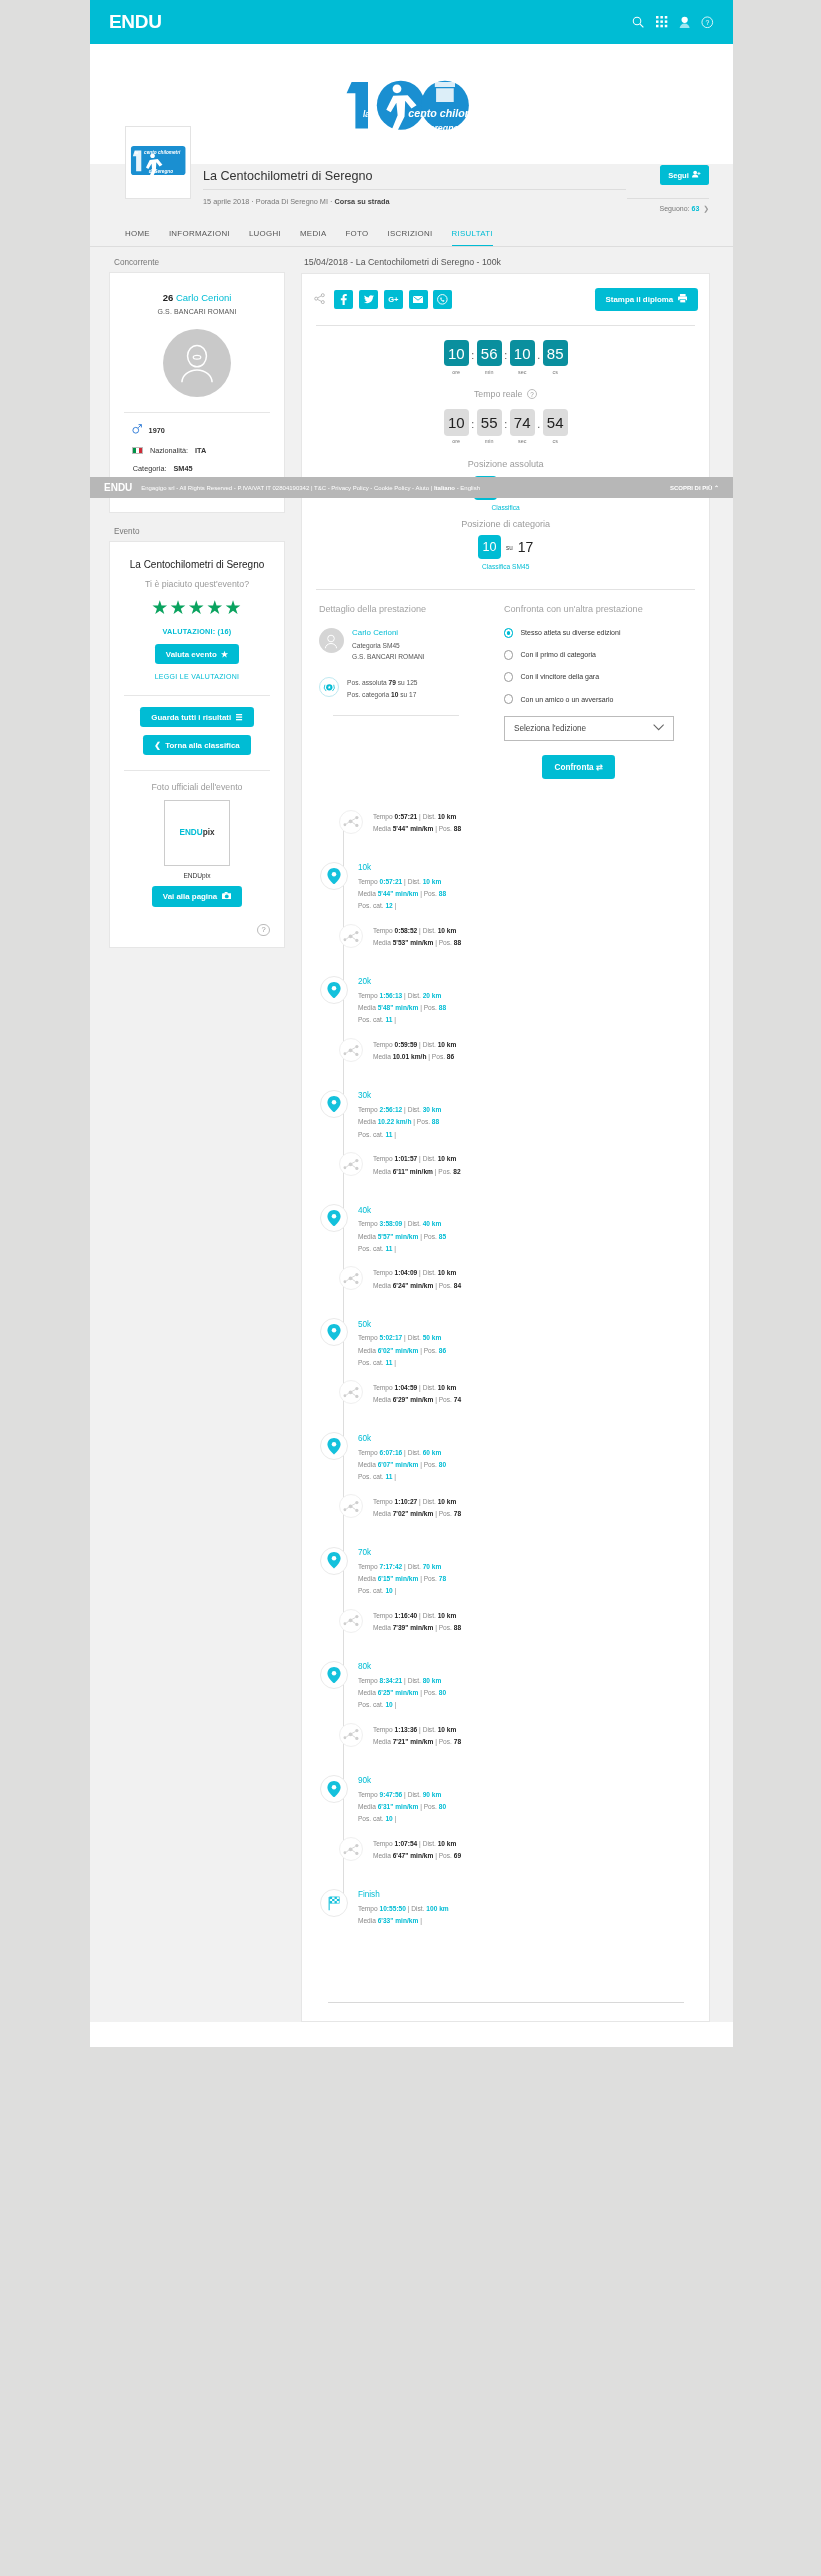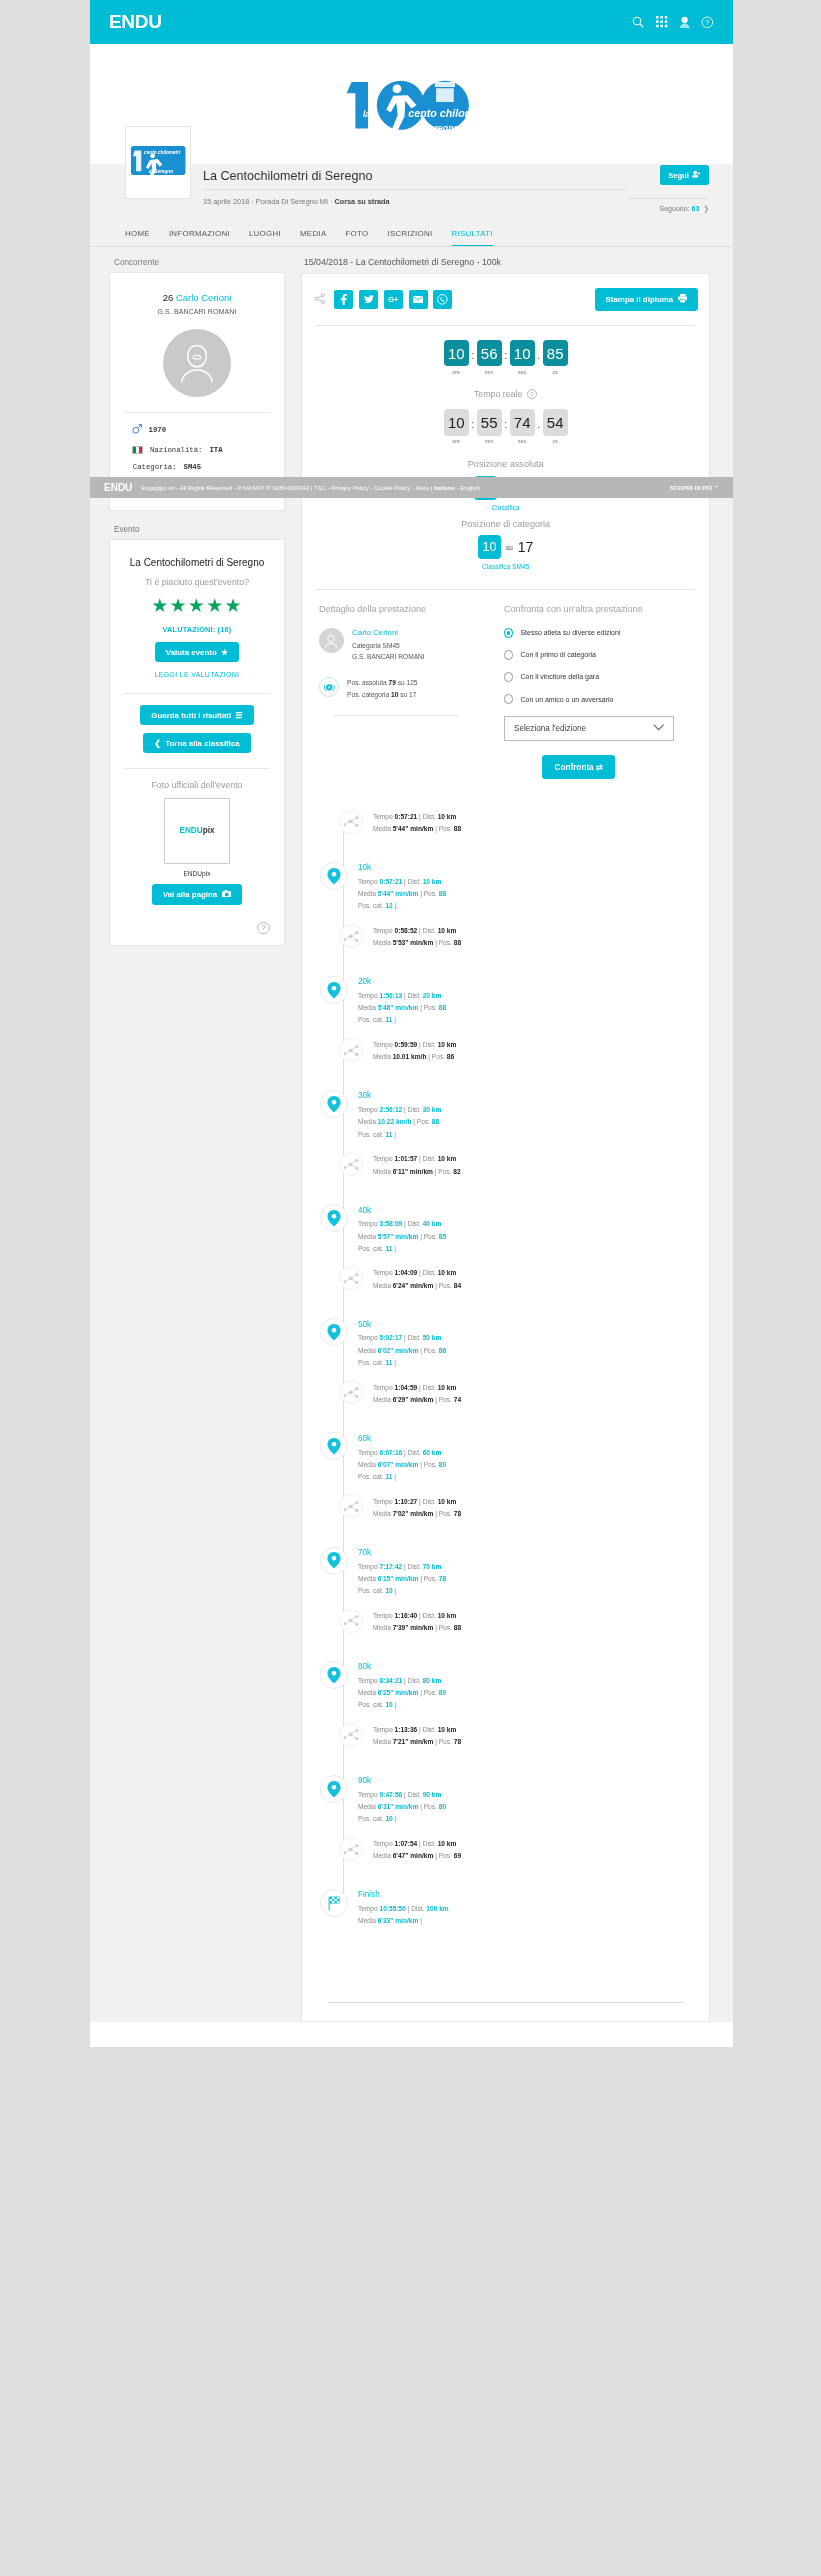--- a/index.html
+++ b/index.html
@@ -59,26 +59,26 @@
   
   .body-cols { display:flex; background:#f1f1f1; padding: 8.8px 0 0 0; }
   .col-left { width: 195px; padding-left: 19px; }
   .col-right { flex: 1; padding: 0 23px 0 16.4px; }
   .col-label { font-size: 8.2px; color:#777; margin: 2.5px 0 5px 5px; }
 
   .panel { background:#fff; border:0.6px solid #e6e6e6; padding: 11.3px 14px; }
 
   
   .comp-name { text-align:center; font-size:9.5px; color:#00bcd4; font-weight:400; margin-top: 7.6px;}
-  .comp-name .bib { color:#222; font-weight:400; }
+  .comp-name .bib { color:#222; font-weight:700; }
   .comp-team { text-align:center; font-size:7px; color:#555; margin-top: 5.7px; letter-spacing:0.1px;}
   .avatar-big { width: 68px; height:68px; border-radius:50%; background:#c9c9c9; margin: 14px auto 0; position:relative; }
   .avatar-big svg { position:absolute; left:50%; top:50%; transform:translate(-50%,-50%); }
   .hr { height:0.6px; background:#e6e6e6; margin: 15px 0 11.3px; }
-  .meta-row { display:flex; align-items:center; gap:7px; font-size:7.3px; color:#333; margin-bottom: 9.5px; padding-left: 7.6px; font-family: Liberation Mono, monospace;}
+  .meta-row { display:flex; align-items:center; gap:7px; font-size:7.3px; color:#333; margin-bottom: 9.5px; padding-left: 7.6px;}
   .meta-row b { font-weight:700; }
   .flag { width:11.3px; height:7.6px; display:inline-block; background:linear-gradient(to right,#009246 0 33.3%,#fff 33.3% 66.6%,#ce2b37 66.6% 100%); border:0.6px solid #bbb;}
 
   
   .evt2-title { text-align:center; font-size:10px; color:#222; line-height:1.35; margin-top: 5px;}
   .evt2-q { text-align:center; font-size:8.8px; color:#9b9b9b; margin-top: 7.6px;}
   .stars { text-align:center; margin-top: 8.8px; font-size:19px; color:#0aa35f; letter-spacing:1.3px; line-height:1;}
   .ratings-link { text-align:center; color:#00bcd4; font-size:7.3px; margin-top: 10.7px; letter-spacing:0.2px;font-weight:bold;}
   .btn-cyan {
     background:#00bcd4; color:#fff; border:none; border-radius:3.2px; cursor:pointer;

